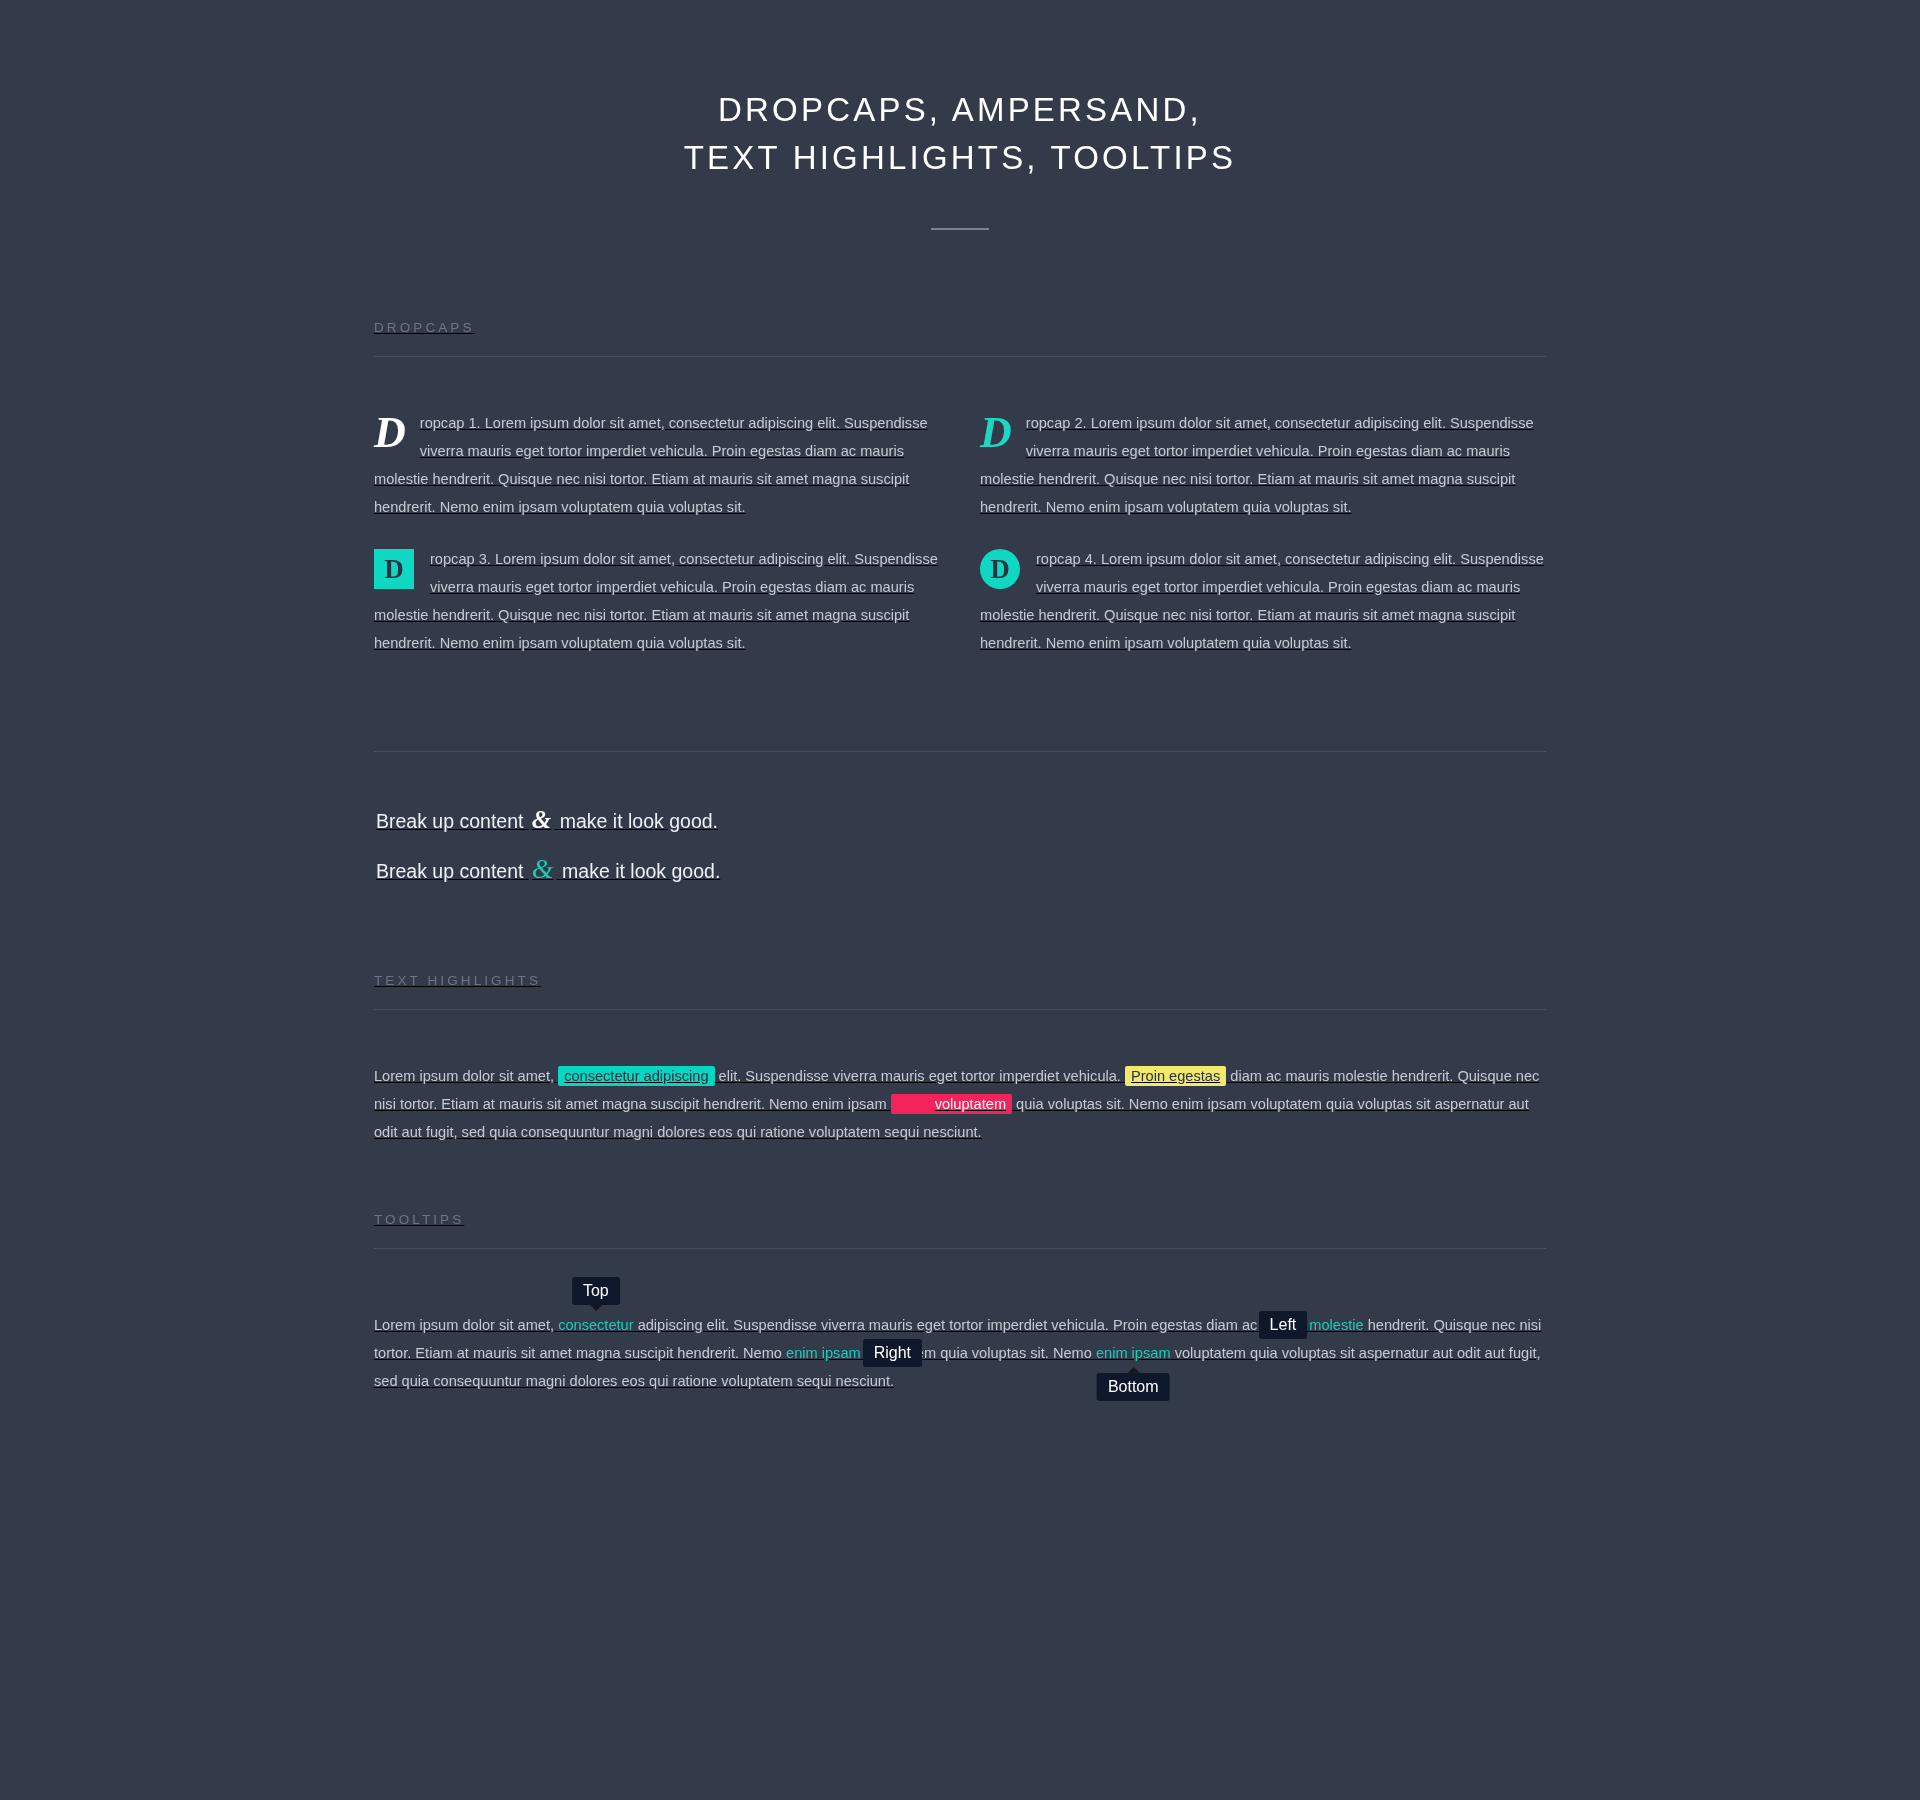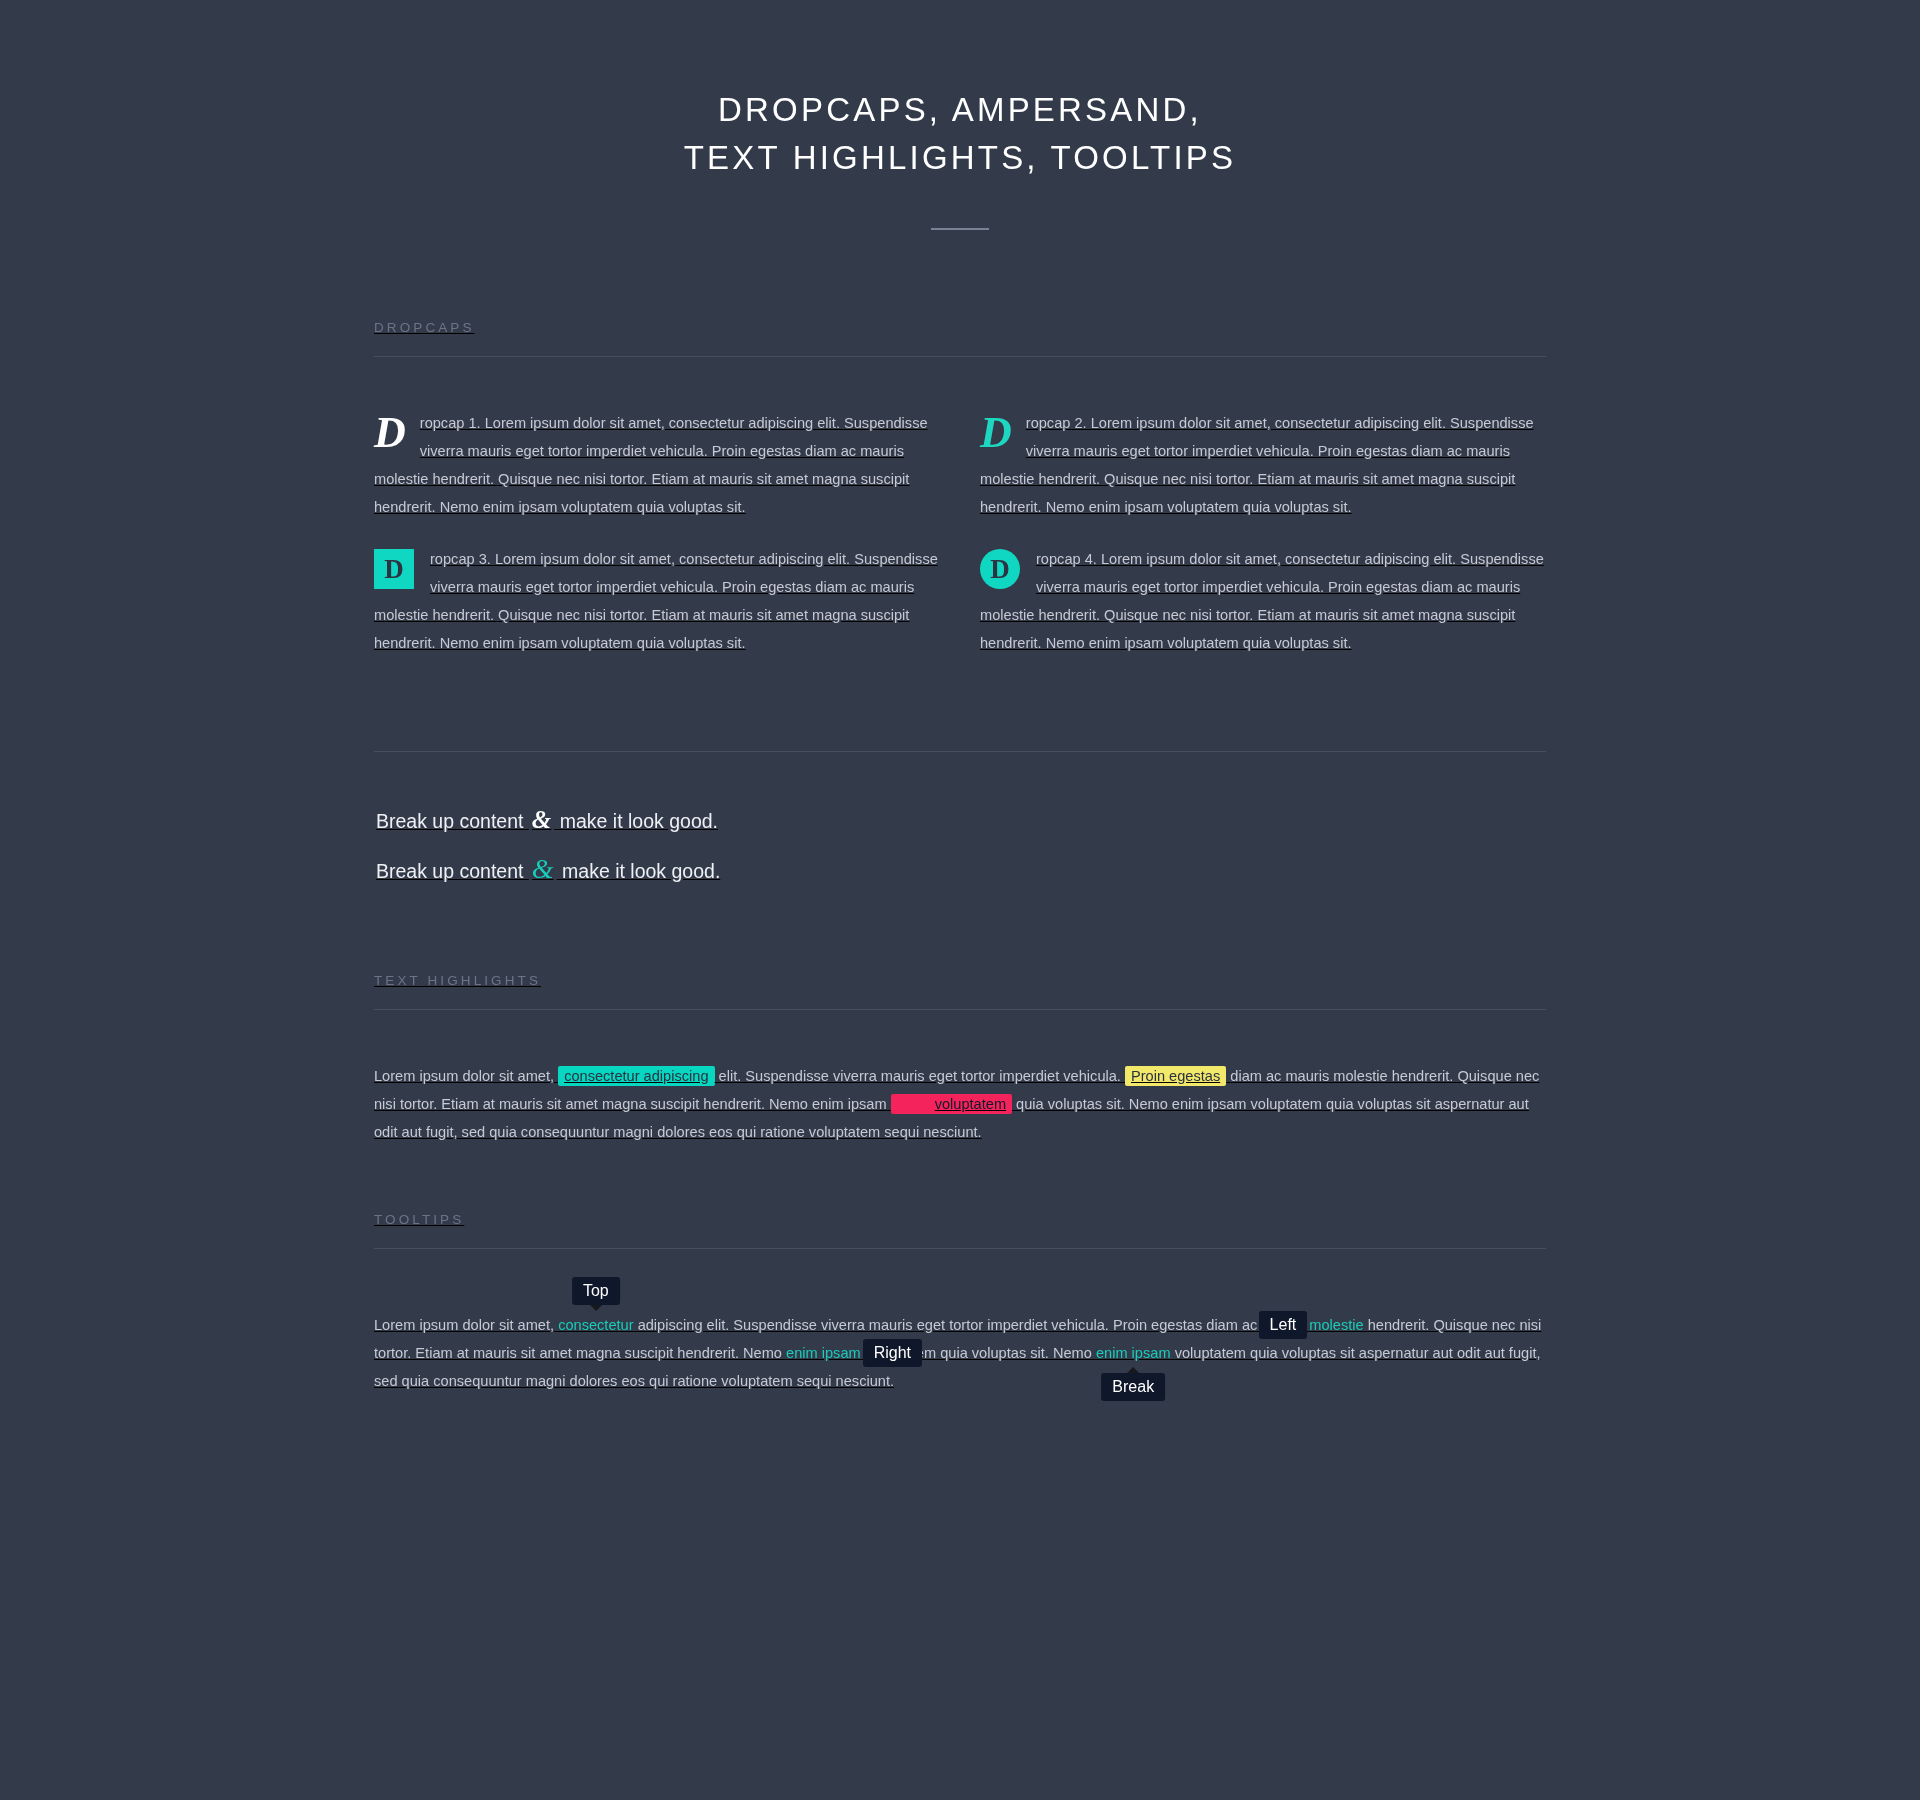--- a/index.html
+++ b/index.html
@@ -155,21 +155,21 @@
     font-size: 14.6px;
     line-height: 28px;
     margin: 0;
   }
   mark {
     padding: 2px 6px;
     border-radius: 2px;
   }
   .hl-teal   { background: #07d6c0; color: #2a3140; }
   .hl-yellow { background: #f2e86a; color: #2a3140; }
-  .hl-pink   { background: #f4235c; color: #0f172a; padding-left: 44px; }
+  .hl-pink   { background: #f4235c; color: #ffffff; padding-left: 44px; }
 
   
   .tooltip-body {
     padding-top: 62px;
     position: relative;
   }
   .tip-link {
     color: #19cdb9;
     position: relative;
     cursor: pointer;
@@ -305,20 +305,20 @@
       <div class="section-rule"></div>
 
       <div class="tooltip-body">
         <p class="body-para"><span>Lorem ipsum dolor sit amet,</span>
           <span class="tip-link"><span>consectetur</span><span class="tip tip-top">Top</span></span>
           <span>adipiscing elit. Suspendisse viverra mauris eget tortor imperdiet vehicula. Proin egestas diam ac mauris</span>
           <span class="tip-link"><span>molestie</span><span class="tip tip-left">Left</span></span>
           <span>hendrerit. Quisque nec nisi tortor. Etiam at mauris sit amet magna suscipit hendrerit. Nemo</span>
           <span class="tip-link"><span>enim ipsam</span><span class="tip tip-right">Right</span></span>
           <span>voluptatem quia voluptas sit. Nemo</span>
-          <span class="tip-link"><span>enim ipsam</span><span class="tip tip-bottom">Break</span></span>
+          <span class="tip-link"><span>enim ipsam</span><span class="tip tip-bottom">Bottom</span></span>
           <span>voluptatem quia voluptas sit aspernatur aut odit aut fugit, sed quia consequuntur magni dolores eos qui ratione voluptatem sequi nesciunt.</span>
         </p>
       </div>
     </section>
 
   </div>
 </div>
 
 </body></html>

